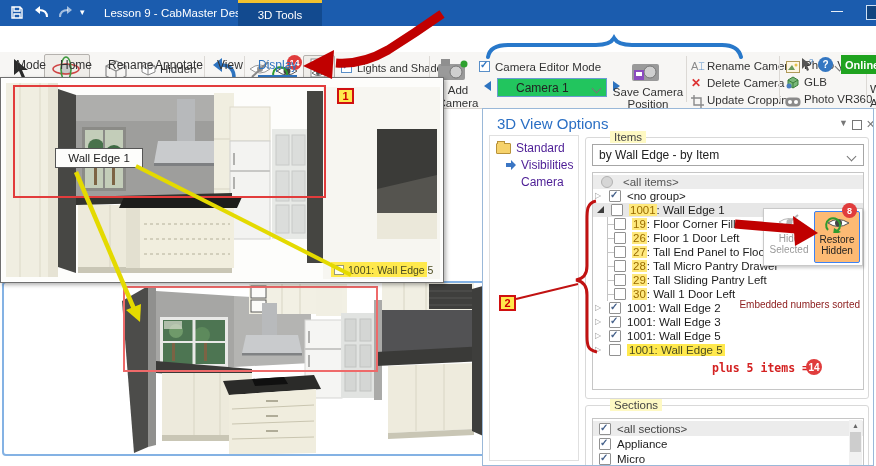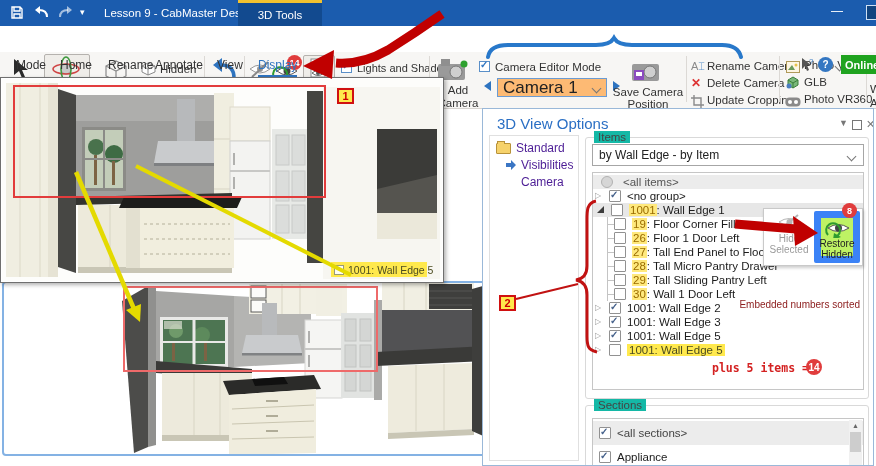--- a/index.html
+++ b/index.html
@@ -22,22 +22,22 @@
   .helpq{left:818px;top:31px;width:15px;height:15px;border-radius:50%;background:#3477c2;color:#fff;
          font-size:10px;font-weight:bold;display:flex;align-items:center;justify-content:center}
   .chev-sm{width:6px;height:6px;border-right:1.5px solid #777;border-bottom:1.5px solid #777;transform:rotate(45deg)}
   
   .ribbon{left:0;top:52px;width:876px;height:56px;background:#f7f6f4;border-bottom:1px solid #d5d2ce;z-index:1}
   .ribbon .sep{position:absolute;top:4px;width:1px;height:46px;background:#dcd9d5}
   .rlabel{position:absolute;font-size:11.5px;color:#333;white-space:nowrap}
   .rbtn-border{position:absolute;border:1px solid #b5b2ae;background:#efede9;border-radius:2px}
   .rcb{position:absolute;width:11px;height:11px;border:1px solid #5a8fc8;background:#fff;box-sizing:border-box}
   .rcb::after{content:"\2713";position:absolute;left:0px;top:-3px;font-size:10px;color:#2e74c0;font-weight:bold}
-  .combo{position:absolute;background:#fdba74;border:1px solid #6b9bd2;display:flex;align-items:center;
-         font-size:17px;color:#222;padding-left:5px;box-sizing:border-box}
+  .combo{position:absolute;background:#22c55e;border:1px solid #6b9bd2;display:flex;align-items:center;
+         font-size:12px;color:#222;padding-left:18px;box-sizing:border-box}
   .combo .chev-sm{position:absolute;right:6px;top:6px}
   .tri-l{width:0;height:0;border-top:5px solid transparent;border-bottom:5px solid transparent;border-right:7px solid #2e74c0}
   .tri-r{width:0;height:0;border-top:5px solid transparent;border-bottom:5px solid transparent;border-left:7px solid #2e74c0}
   .rsmall{position:absolute;font-size:11.5px;color:#333;white-space:nowrap}
   .badge{position:absolute;border-radius:50%;background:#e03c3c;color:#fff;font-weight:bold;
          display:flex;align-items:center;justify-content:center;z-index:46}
   
   .inset{left:0;top:77px;width:444px;height:206px;background:#fff;border:1px solid #6f6f6f;
          box-shadow:2px 2px 4px rgba(0,0,0,.3);z-index:5;box-sizing:border-box}
   .croprect{position:absolute;border:2px solid #e23c3c;box-sizing:border-box}
@@ -53,21 +53,21 @@
   .panel{left:482px;top:108px;width:392px;height:358px;background:#fff;border:1px solid #9ab8d8;
          box-sizing:border-box;z-index:10;overflow:hidden}
   .panel-title{left:14px;top:6px;font-size:15px;color:#2a6fc4;white-space:nowrap}
   .pt-ico{position:absolute;top:9px;color:#777;font-size:9px}
   .pt-box{position:absolute;top:11px;width:8px;height:8px;border:1px solid #777}
   .navbox{left:6px;top:26px;width:90px;height:326px;border:1px solid #e0e0e0;box-sizing:border-box}
   .nav-row{position:absolute;display:flex;align-items:center;font-size:12px;color:#4c1d95;white-space:nowrap}
   .folder{width:13px;height:9px;background:#f6d26b;border:1px solid #b8923a;border-radius:1px;position:relative;margin-right:5px}
   .folder::before{content:"";position:absolute;left:0;top:-3px;width:6px;height:2px;background:#f6d26b;border:1px solid #b8923a;border-bottom:none}
   .groupbox{position:absolute;border:1px solid #d9d9d9;border-radius:3px;box-sizing:border-box}
-  .gb-label{position:absolute;left:8px;top:-7px;background:#14b8a6;padding:0 4px;font-size:11.5px;color:#444}
+  .gb-label{position:absolute;left:24px;top:-7px;background:#fef9c3;padding:0 4px;font-size:11.5px;color:#444}
   .dropdown{position:absolute;left:6px;top:6px;width:272px;height:22px;border:1px solid #a6a6a6;background:#fff;
             display:flex;align-items:center;font-size:12px;color:#222;padding-left:6px;box-sizing:border-box}
   .dropdown .chev-sm{position:absolute;right:8px;top:8px}
   .listbox{position:absolute;left:6px;top:34px;width:272px;height:218px;border:1px solid #c6c6c6;
            background:#fff;box-sizing:border-box;overflow:hidden;padding-top:2px}
   .irow{display:flex;align-items:center;height:14px;font-size:11.5px;color:#1c1c1c;white-space:nowrap}
   .irow.allitems{background:#ececec;color:#555;padding-left:8px}
   .irow.group{padding-left:2px}
   .irow.child{padding-left:8px}
   .irow.sel{background:#e7e7e7}
@@ -75,33 +75,33 @@
   .exp.open{width:0;height:0;border-bottom:7px solid #3c3c3c;border-left:7px solid transparent;margin:0 7px 2px 2px}
   .tl{width:13px;height:14px;position:relative;flex:none}
   .tl::before{content:"";position:absolute;left:6px;top:0;bottom:0;border-left:1px solid #c4c4c4}
   .tl::after{content:"";position:absolute;left:6px;top:7px;width:7px;border-top:1px solid #c4c4c4}
   .tl.last::before{bottom:7px}
   .cb{width:10px;height:10px;border:1px solid #919191;background:#fff;border-radius:1px;position:relative;flex:none;margin-right:6px;box-sizing:content-box}
   .cb.on::after{content:"\2713";position:absolute;left:0px;top:-2px;font-size:10px;color:#44608a;font-weight:bold}
   .ai-icon{width:10px;height:10px;border-radius:50%;background:#d6d6d6;border:1px solid #b2b2b2;margin-right:10px;flex:none}
   .rtxt .hl{background:#ffe97d;color:#9a6c00;padding:0 1px}
   .rtxt .hlfull{background:#ffe94d;color:#4c4c20;padding:0 2px}
-  .srow{display:flex;align-items:center;height:24px;font-size:11.5px;color:#1c1c1c;padding-left:6px;white-space:nowrap}
+  .srow{display:flex;align-items:center;height:15px;font-size:11.5px;color:#1c1c1c;padding-left:6px;white-space:nowrap}
   .srow.header{background:#ececec;color:#444}
   .scrollbar{position:absolute;right:1px;top:1px;width:13px;bottom:1px;background:#f1f1f1}
   .sb-up{position:absolute;top:0;left:0;width:13px;height:11px;background:#f1f1f1;color:#666;font-size:7px;text-align:center;line-height:11px}
   .sb-thumb{position:absolute;top:12px;left:1px;width:11px;height:20px;background:#cdcdcd}
   
   .popup{left:763px;top:208px;width:100px;height:58px;background:#fff;border:1px solid #c9c9c9;
          box-shadow:1px 2px 3px rgba(0,0,0,.2);z-index:12;box-sizing:border-box}
   .pbtn{position:absolute;top:2px;width:46px;height:52px;display:flex;flex-direction:column;align-items:center;
         font-size:10px;line-height:11px;text-align:center}
   .pbtn .picon{height:22px;display:flex;align-items:center}
   .pbtn.hide{left:2px;color:#9a9a9a}
-  .pbtn.restore{left:50px;color:#222;background:#bef264;border:7px solid #3b82f6;border-radius:2px;box-sizing:border-box}
+  .pbtn.restore{left:50px;color:#222;background:#fdba74;border:1px solid #3b82f6;border-radius:2px;box-sizing:border-box}
   
   .overlay{left:0;top:0;width:876px;height:466px;z-index:40;pointer-events:none}
   .step{width:17px;height:16px;background:#ffe94d;border:2px solid #d01010;color:#c00;font-weight:bold;
         font-size:11px;display:flex;align-items:center;justify-content:center;z-index:45;box-sizing:border-box}
   .note-sorted{left:694px;top:299px;width:166px;text-align:right;font-size:10px;color:#8e2020;z-index:45;white-space:nowrap}
   .note-plus{left:712px;top:361px;font-size:11.5px;font-weight:bold;color:#d42222;z-index:45;
              font-family:"DejaVu Sans Mono",monospace;white-space:nowrap}
   .partial-col{font-size:11.5px;color:#333}
 </style>
 </head>
@@ -378,20 +378,21 @@
       <line x1="204" y1="126" x2="204" y2="194" stroke="#d8d5c4"></line>
     <rect x="76" y="188" width="154" height="6" fill="#c9c6b5"></rect>
     <polygon points="122,118 240,118 235,129 117,129" fill="#1d1d1b"></polygon>
     <rect x="124" y="129" width="108" height="60" fill="#f1eede"></rect>
     <rect x="124" y="129" width="14" height="60" fill="#e3e0d0"></rect>
     <line x1="142" y1="145" x2="228" y2="145" stroke="#b4b09a" stroke-dasharray="3,3"></line>
     <line x1="142" y1="160" x2="228" y2="160" stroke="#b4b09a" stroke-dasharray="3,3"></line>
     <line x1="142" y1="175" x2="228" y2="175" stroke="#b4b09a" stroke-dasharray="3,3"></line>
   </svg>
   <div class="croprect" style="left:12px;top:7px;width:313px;height:113px"></div>
+  <div class="abs we-label">Wall Edge 1</div>
   <div class="abs yellow-tag">
     <span class="mini-cb"></span>
     <span>1001: Wall Edge 5</span>
   </div>
 </div>
 
 <div class="abs panel">
   <span class="abs panel-title">3D View Options</span>
   <span class="abs pt-ico" style="left:356px">▼</span>
   <span class="abs pt-box" style="left:369px"></span>
@@ -493,21 +494,21 @@
       <div class="srow header">
           <span class="cb on"></span>
           <span>&lt;all sections&gt;</span>
         </div>
         <div class="srow">
           <span class="cb on"></span>
           <span>Appliance</span>
         </div>
         <div class="srow">
           <span class="cb on"></span>
-          <span>Door</span>
+          <span>Micro</span>
         </div>
         <div class="scrollbar">
         <span class="sb-up">▲</span>
         <span class="sb-thumb"></span>
       </div>
     </div>
   </div>
 </div>
 
 <div class="abs popup">

